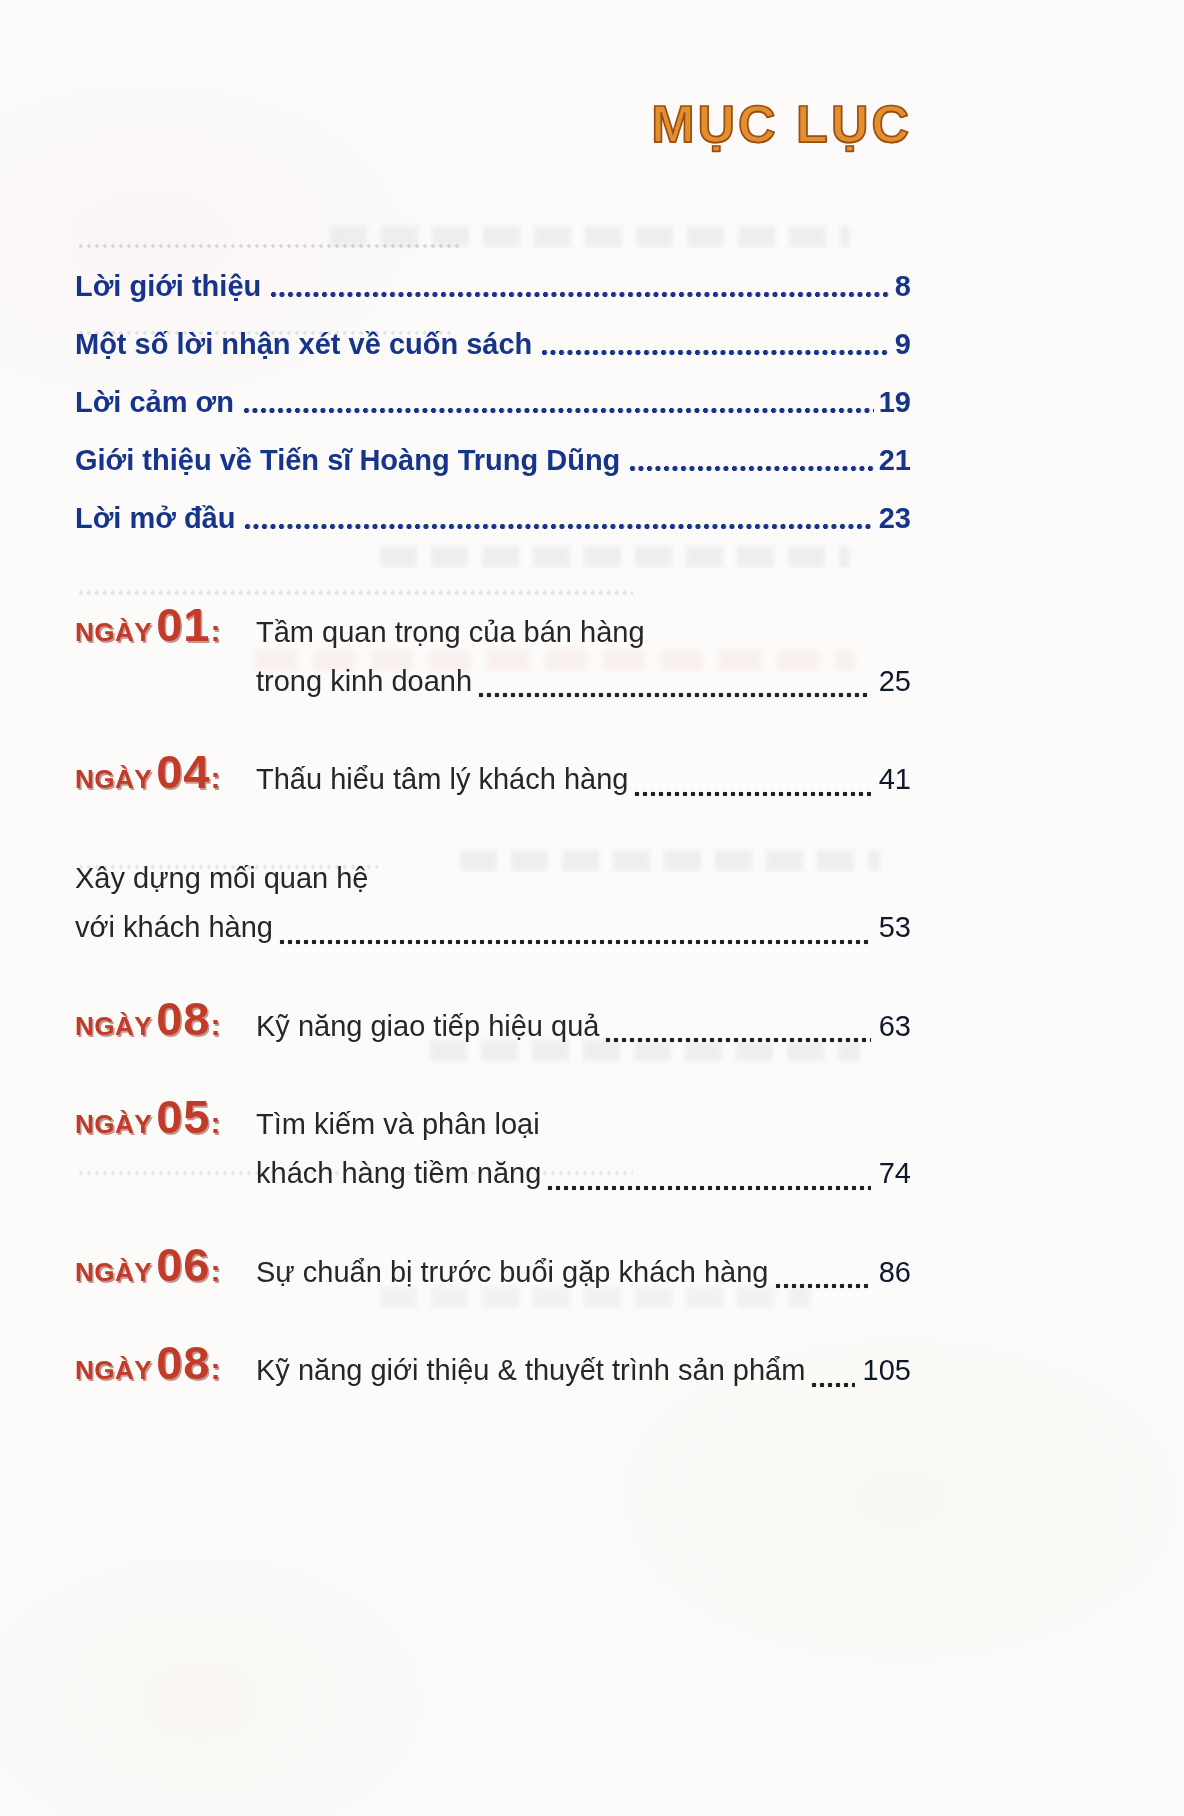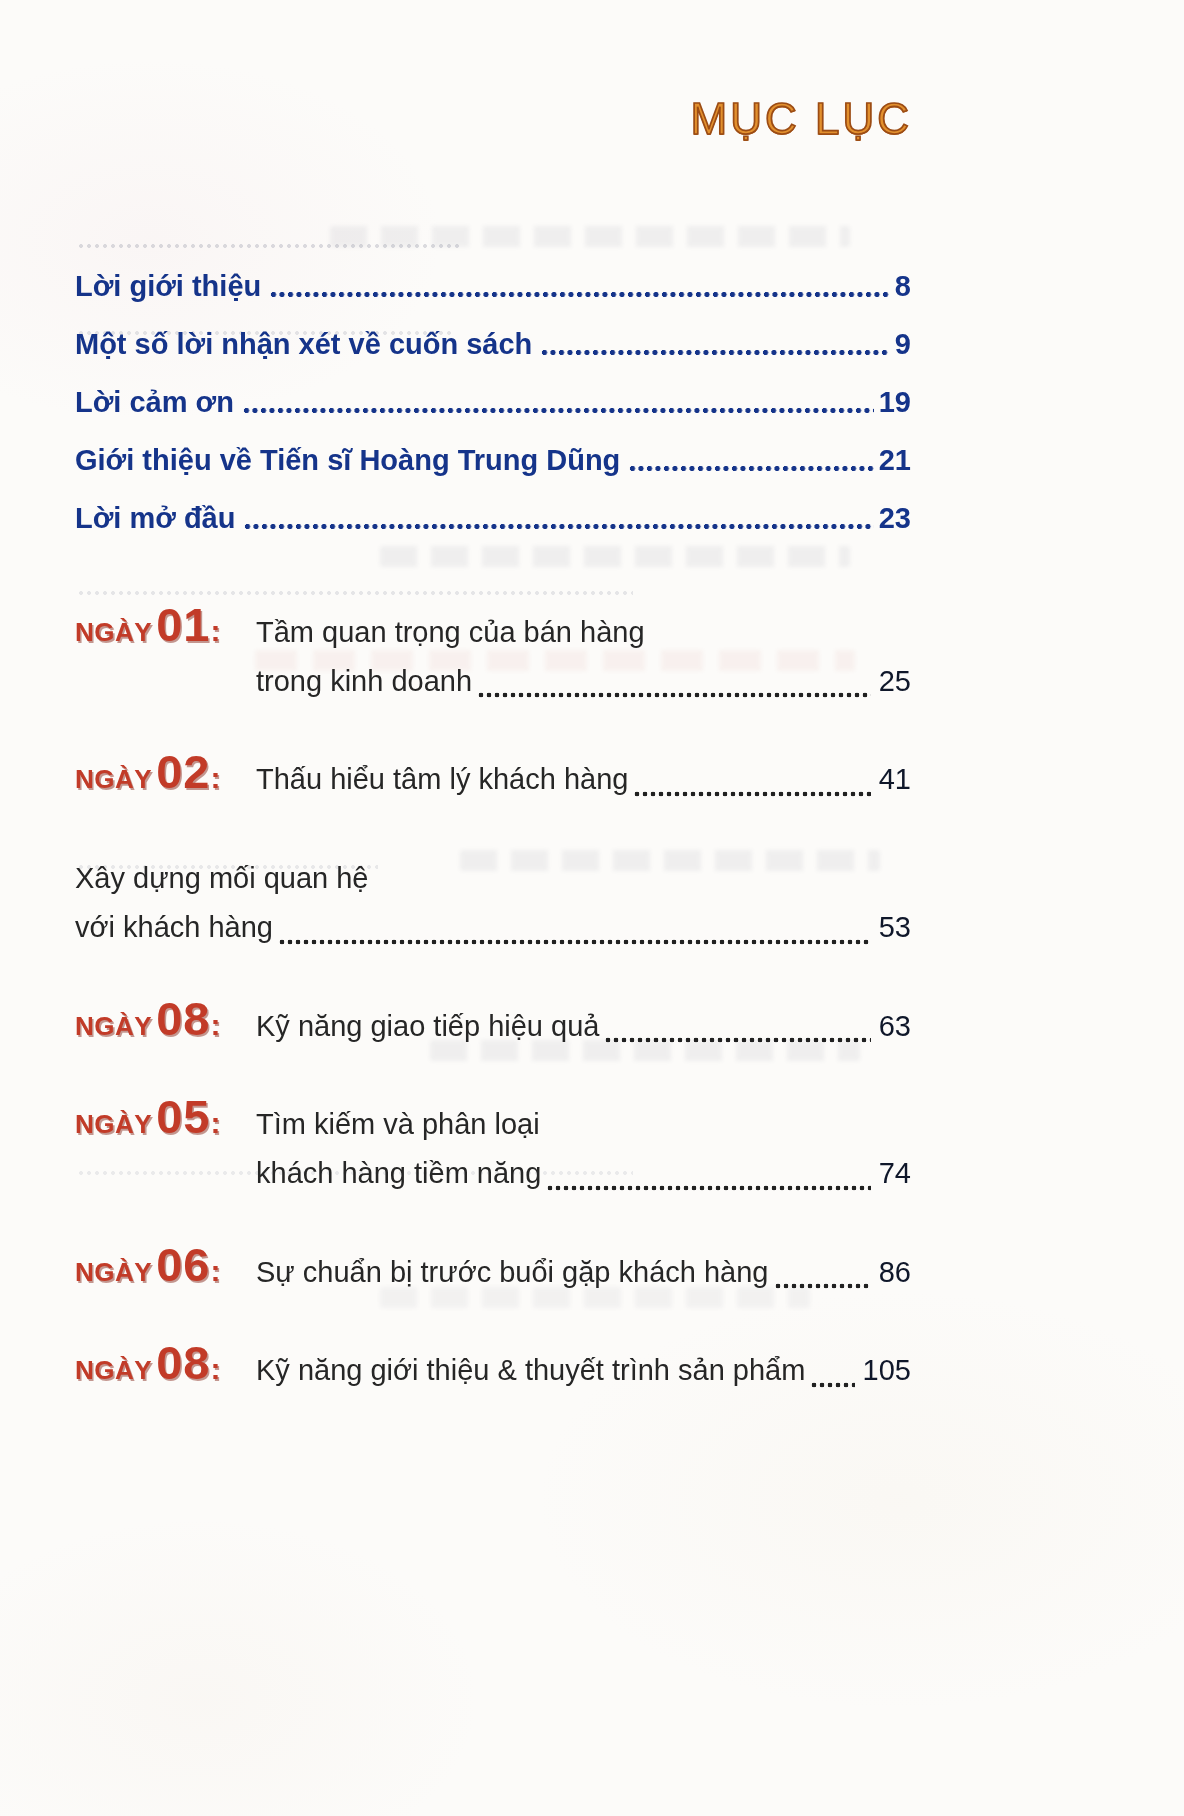--- a/index.html
+++ b/index.html
@@ -14,21 +14,21 @@
   body::before{
     content:"";position:absolute;inset:0;pointer-events:none;
     background:
       radial-gradient(420px 260px at 150px 240px, rgba(233,200,210,.10), transparent 70%),
       radial-gradient(520px 300px at 900px 1500px, rgba(235,225,205,.12), transparent 70%),
       radial-gradient(400px 260px at 200px 1700px, rgba(230,215,200,.10), transparent 70%);
   }
 
   .page-title{
     position:absolute;top:94px;right:272px;
-    font-size:44px;font-weight:400;letter-spacing:3px;
+    font-size:52px;font-weight:700;letter-spacing:3px;
     color:#e2902e;
     -webkit-text-stroke:1.7px #9c4c14;
     text-shadow:0 1px 0 #a85716, 0 0 1px #8a3f10;
     white-space:nowrap;
   }
 
   .toc{
     position:absolute;left:75px;top:270px;width:836px;
   }
 
@@ -140,21 +140,21 @@
         <div class="ch-line">
           <span>trong kinh doanh</span>
           <span class="ch-leader"></span>
           <span class="ch-page">25</span>
         </div>
       </div>
     </div>
 
     <div class="ch-row">
       <div class="ch-label">
-        <span class="ch-day">NGÀY</span><span class="ch-num">02</span><span class="ch-colon">:</span>
+        <span class="ch-day">NGÀY</span><span class="ch-num">04</span><span class="ch-colon">:</span>
       </div>
       <div class="ch-body">
         <div class="ch-line">
           <span>Thấu hiểu tâm lý khách hàng</span>
           <span class="ch-leader"></span>
           <span class="ch-page">41</span>
         </div>
       </div>
     </div>
 

